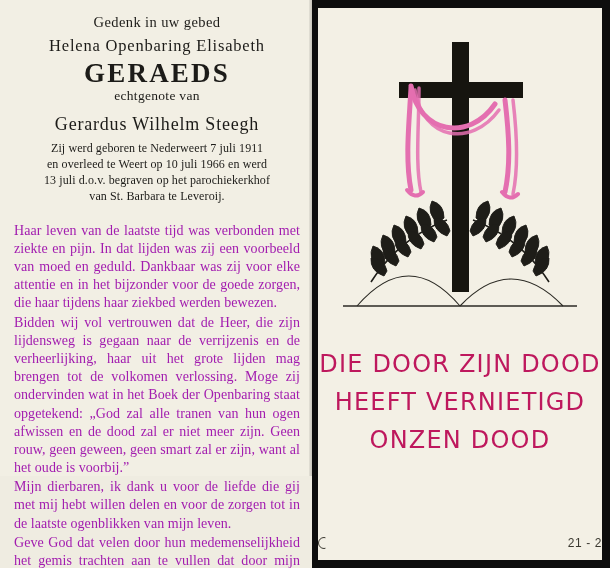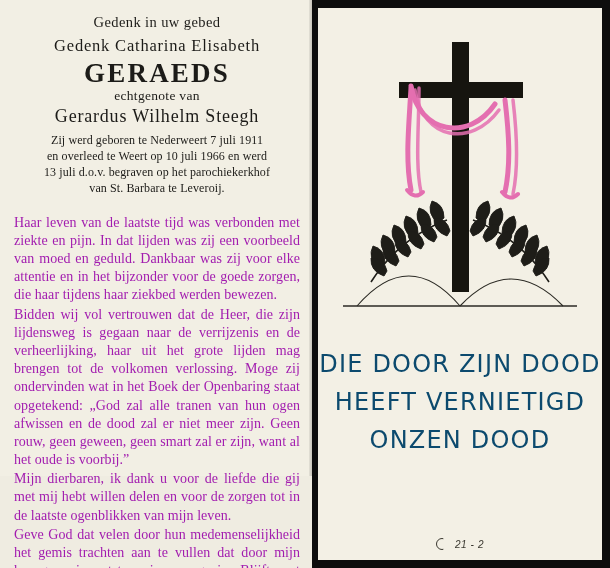--- a/index.html
+++ b/index.html
@@ -57,21 +57,21 @@
   .l-surname {
     font-size: 27px;
     font-weight: bold;
     letter-spacing: 2.2px;
     line-height: 1.05;
     margin-bottom: 1px;
   }
   .l-echtgenote {
     font-size: 13.5px;
     letter-spacing: 0.3px;
-    margin-bottom: 2px;
+    margin-bottom: 10px;
   }
   .l-spouse {
     font-size: 18px;
     font-weight: normal;
     letter-spacing: 0.8px;
     margin-bottom: 6px;
   }
   .l-dates {
     font-size: 12px;
     line-height: 1.32;
@@ -120,42 +120,41 @@
     left: 0;
     width: 100%;
     height: 330px;
   }
   .right-text {
     position: absolute;
     top: 338px;
     left: 0;
     width: 100%;
     text-align: center;
-    color: #0c4a6e;
+    color: #be185d;
     font-family: "DejaVu Sans", sans-serif;
     font-size: 24px;
     letter-spacing: 1.2px;
     line-height: 1.58;
     font-weight: 500;
   }
   .right-text div { white-space: nowrap; }
   .ref-row {
     position: absolute;
     left: 0;
     bottom: 10px;
     width: 100%;
     display: flex;
     align-items: center;
-    justify-content: center;
+    justify-content: space-between;
     gap: 7px;
     font-family: "Liberation Sans", sans-serif;
-    font-size: 10px;
+    font-size: 12px;
     color: #3a3830;
     letter-spacing: 0.6px;
-    font-style: italic;
   }
   .moon {
     width: 12px; height: 12px;
     position: relative;
     display: inline-block;
   }
   .moon::before {
     content: "";
     position: absolute;
     inset: 0;
@@ -166,21 +165,21 @@
 </style>
 </head>
 <body>
 
 <div class="card">
 
   <div class="left-page">
 
     <div class="head-block">
       <div class="l-gedenk">Gedenk in uw gebed</div>
-      <div class="l-name1">Gedenk Catharina Elisabeth</div>
+      <div class="l-name1">Helena Openbaring Elisabeth</div>
       <div class="l-surname">GERAEDS</div>
       <div class="l-echtgenote">echtgenote van</div>
       <div class="l-spouse">Gerardus Wilhelm Steegh</div>
       <div class="l-dates">
         <div>Zij werd geboren te Nederweert 7 juli 1911</div>
         <div>en overleed te Weert op 10 juli 1966 en werd</div>
         <div>13 juli d.o.v. begraven op het parochiekerkhof</div>
         <div>van St. Barbara te Leveroij.</div>
       </div>
     </div>

